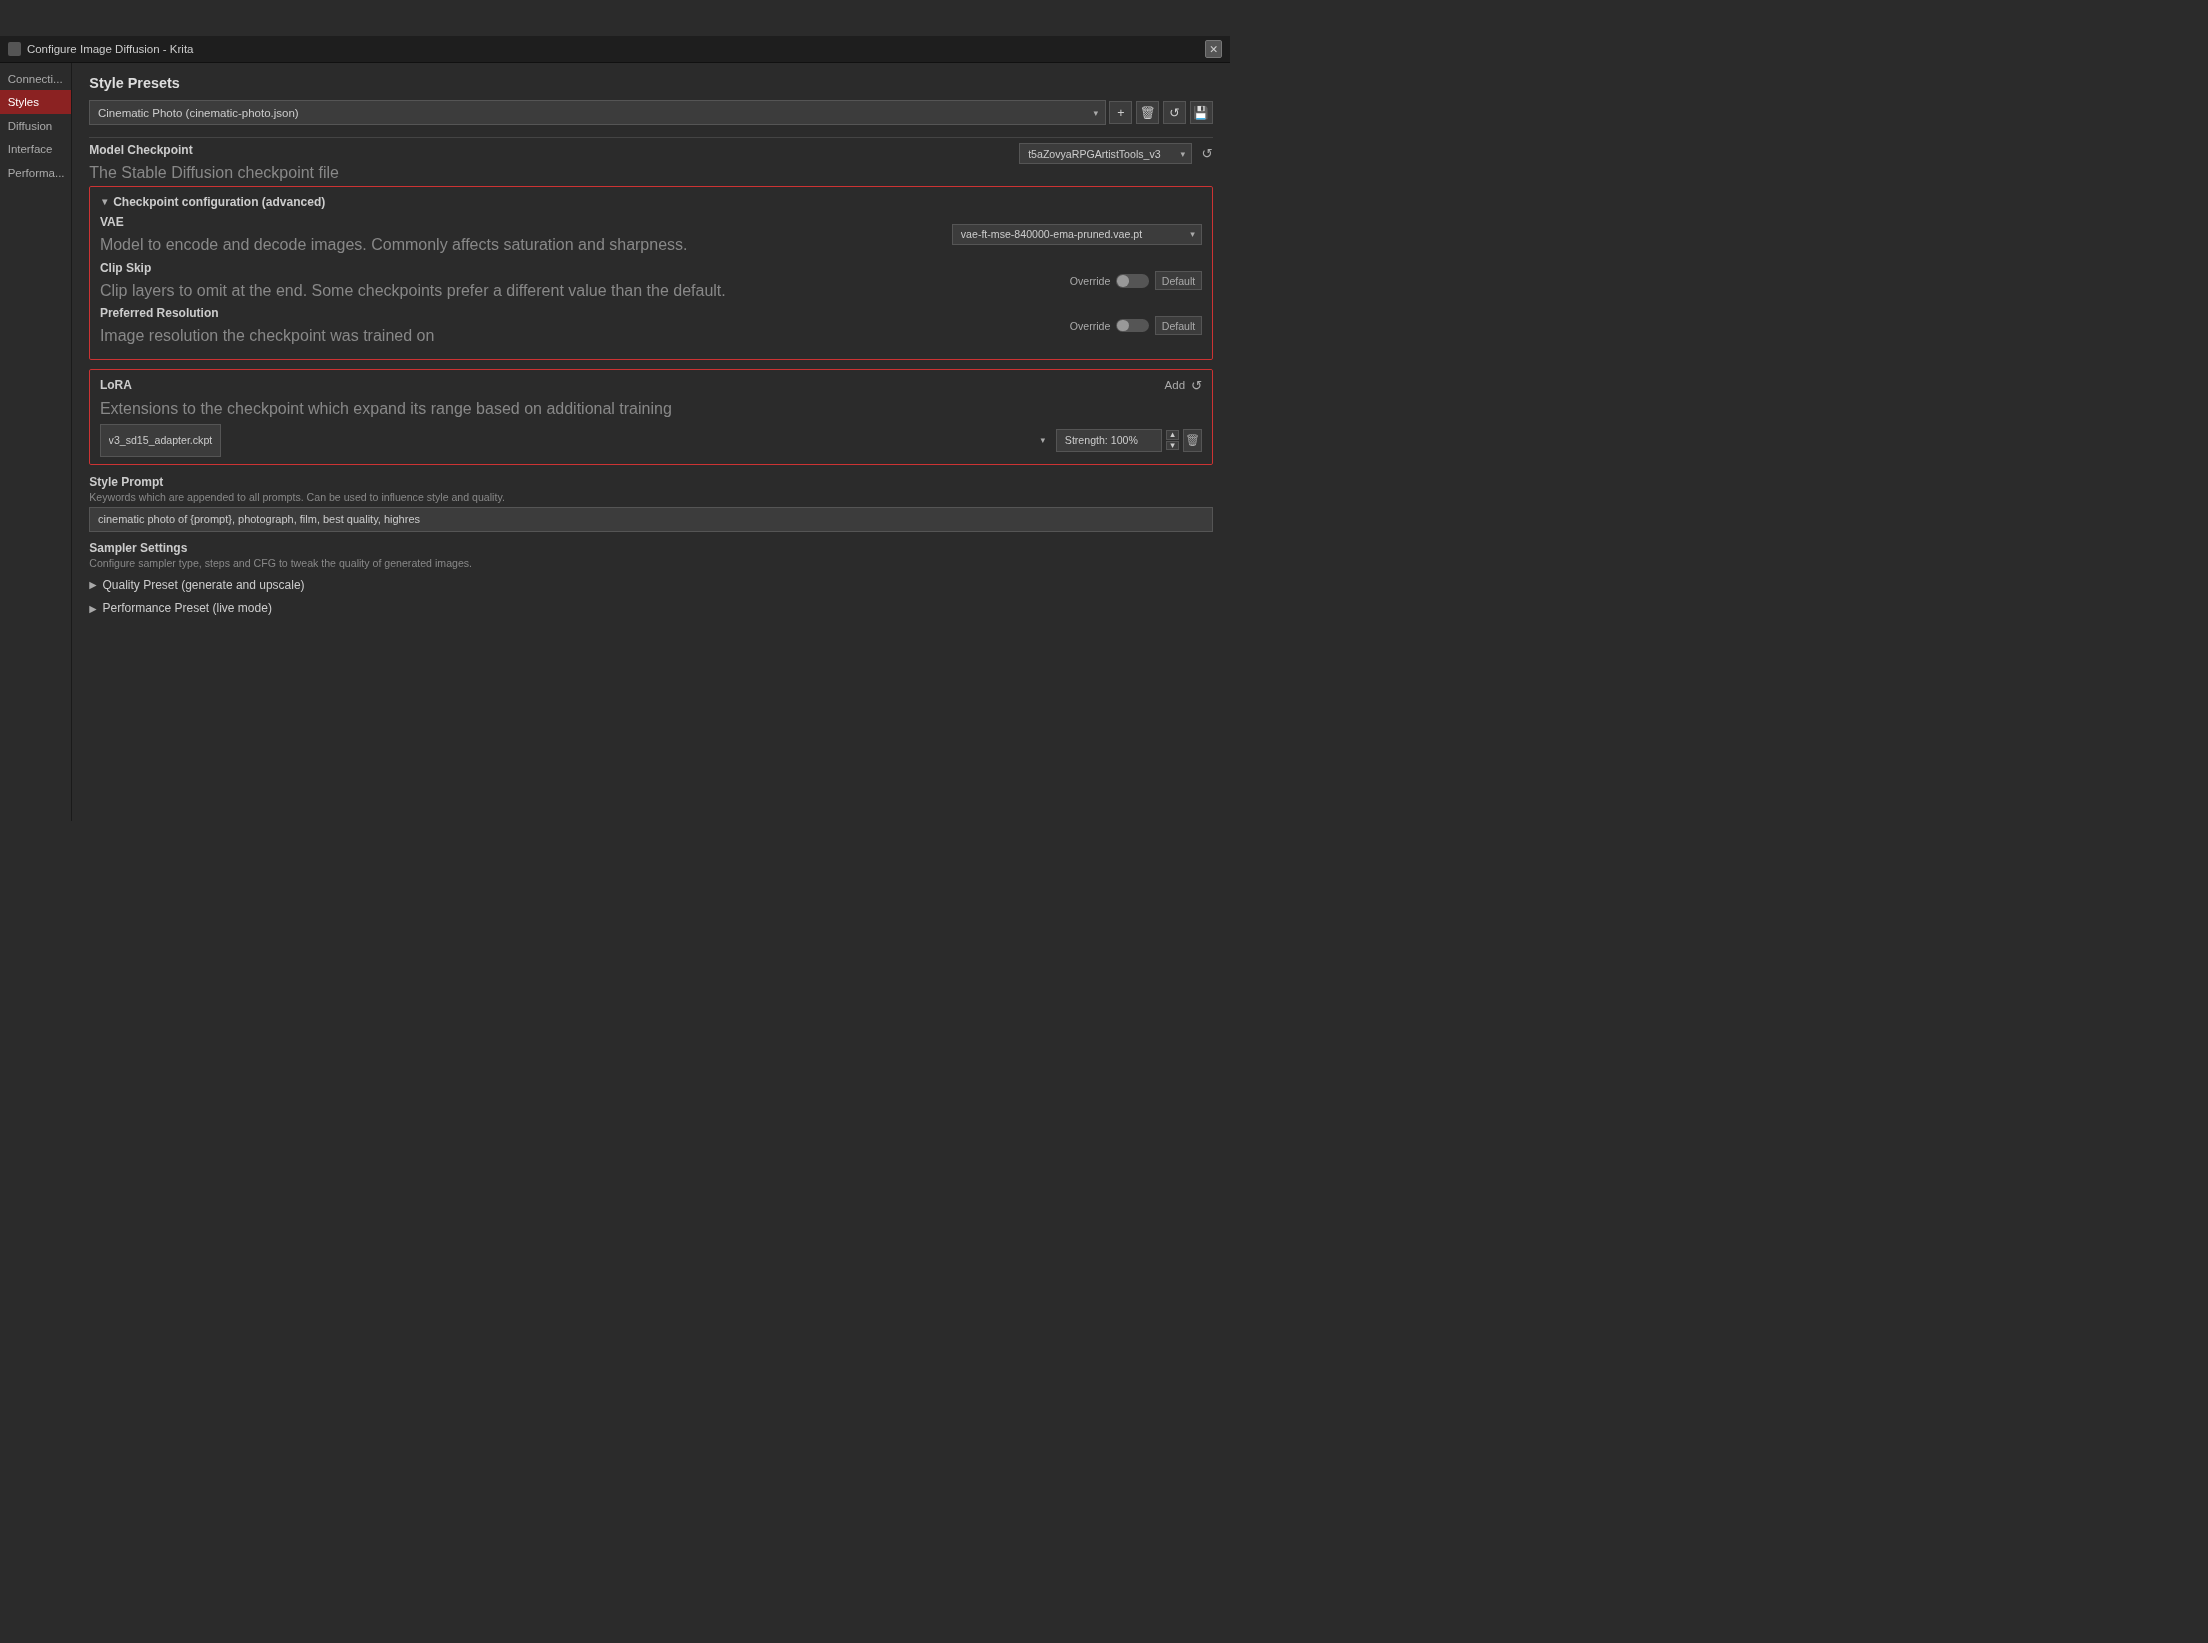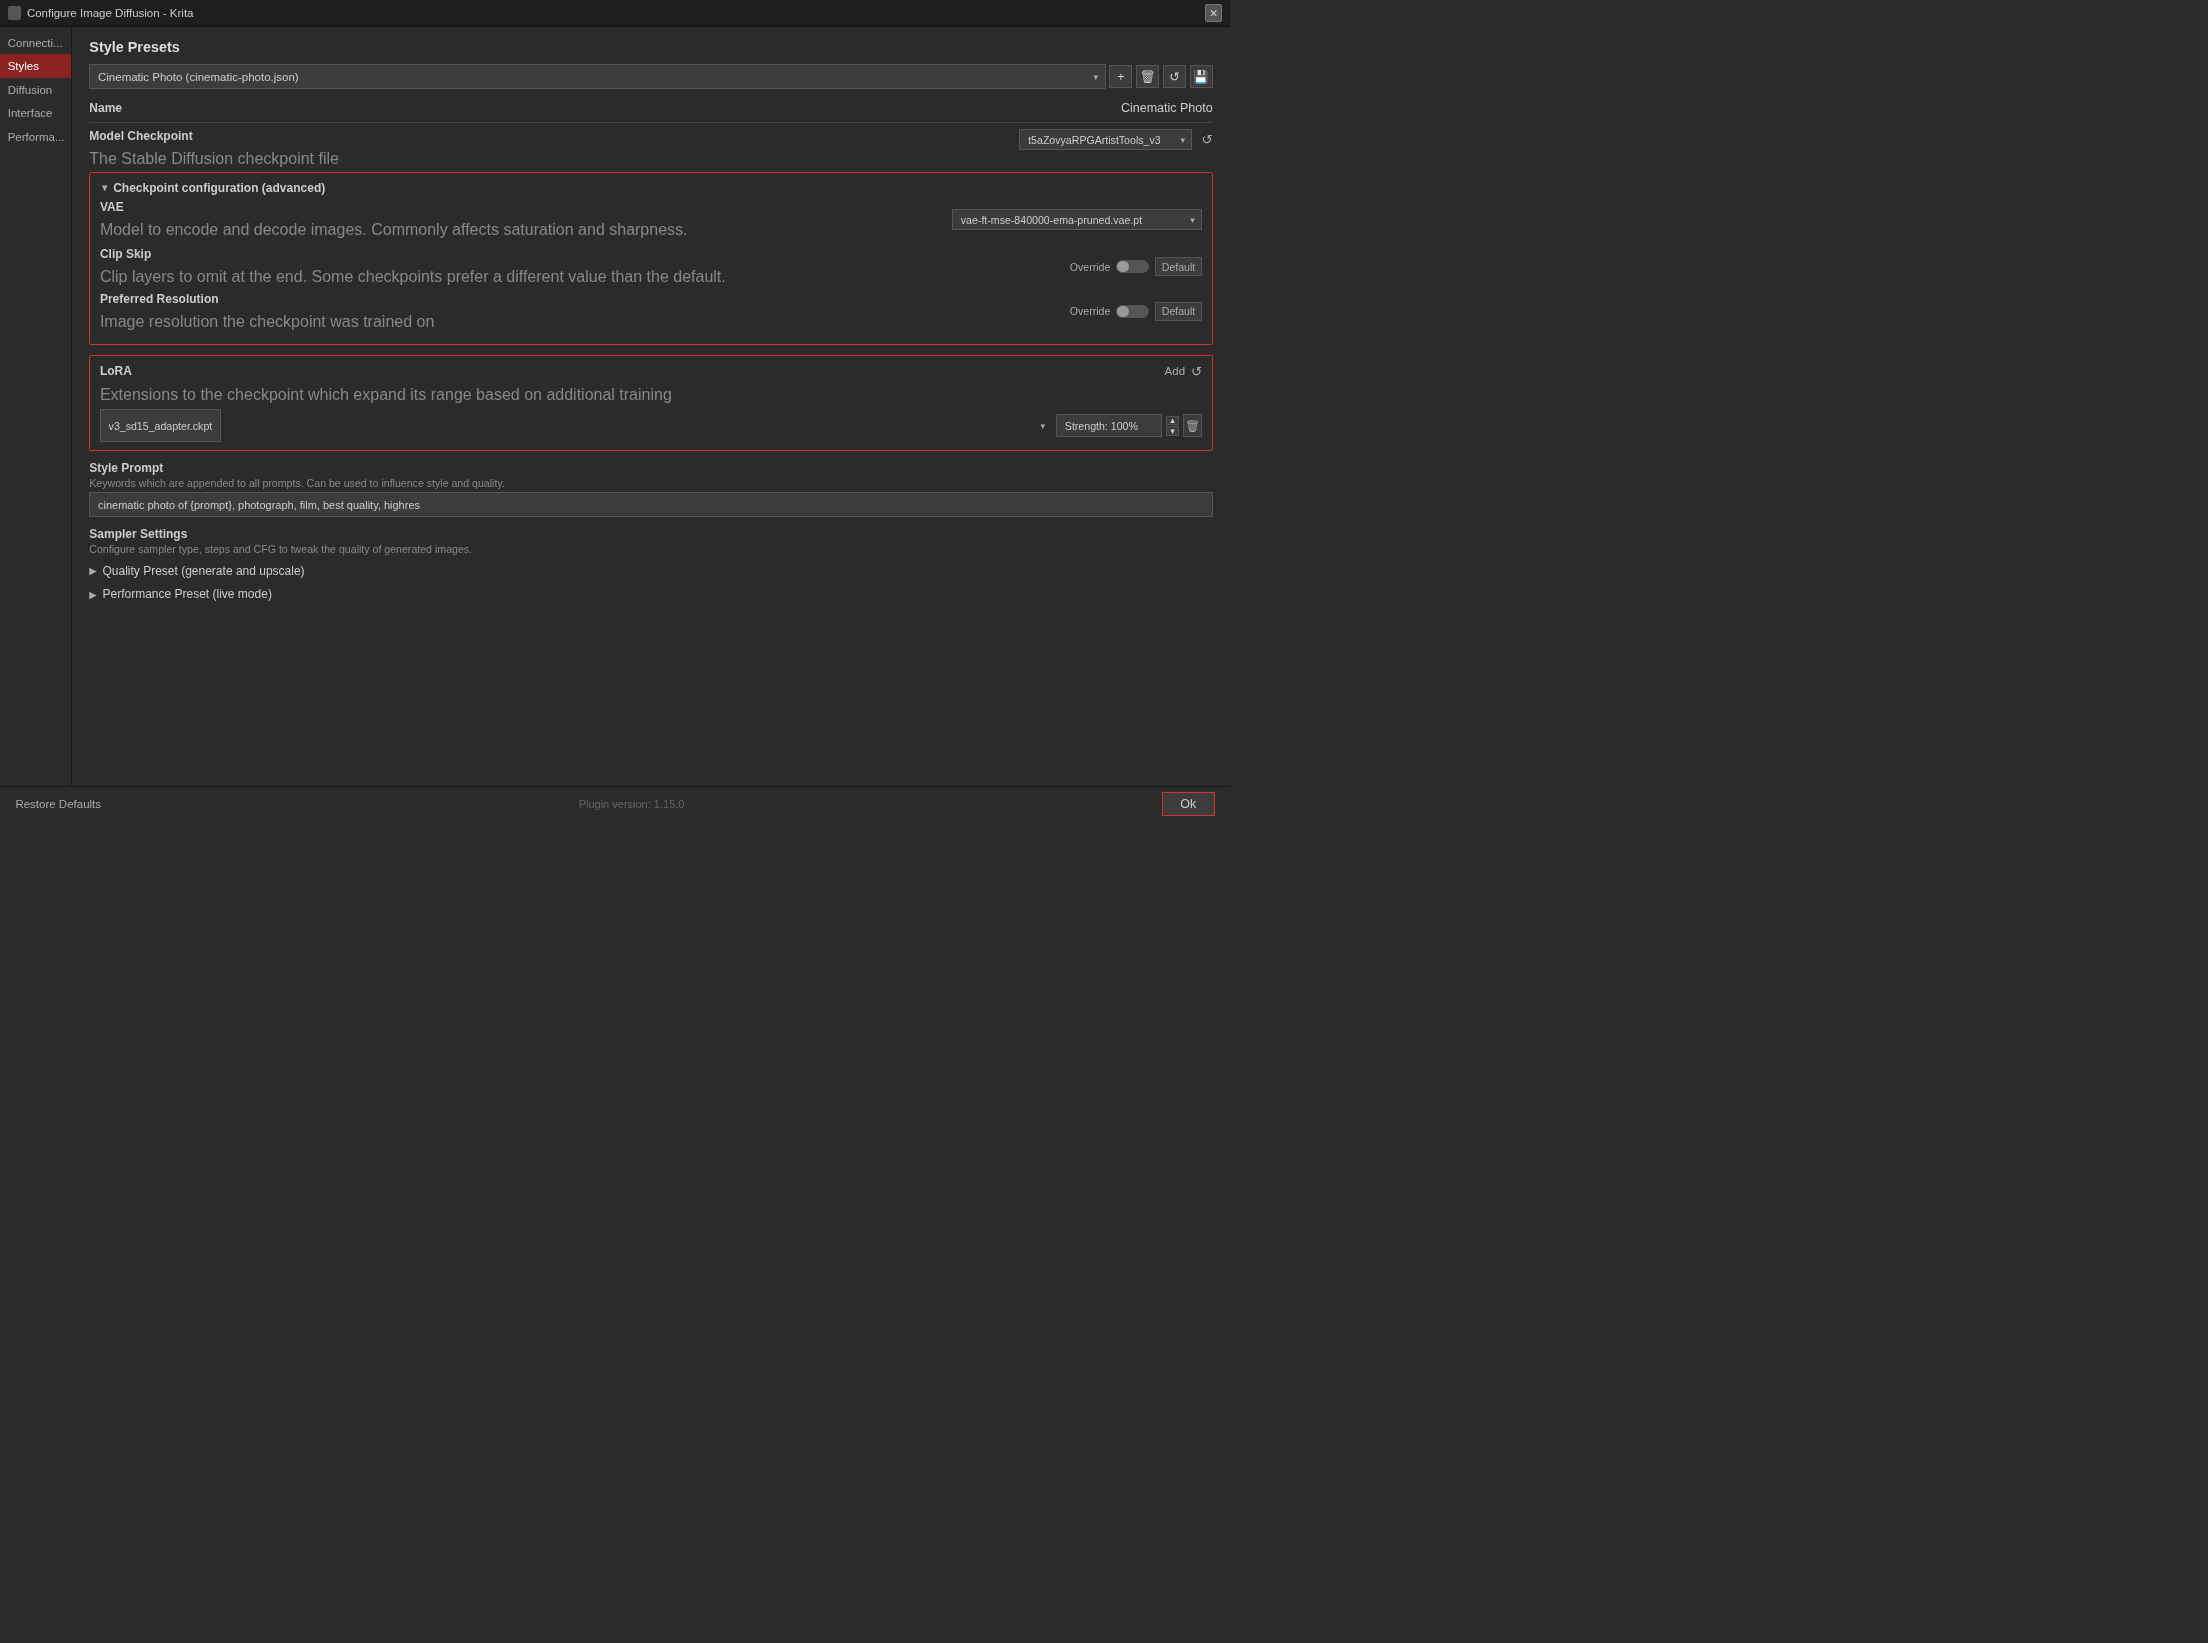--- a/index.html
+++ b/index.html
@@ -14,20 +14,21 @@
     }
     .title-bar {
       background: #1e1e1e;
       color: #cccccc;
       display: flex;
       align-items: center;
       justify-content: space-between;
       padding: 3.8px 7.7px;
       height: 27px;
       border-bottom: 1px solid #111;
+      margin-top: 36px;
     }
     .title-bar-left {
       display: flex;
       align-items: center;
       gap: 5.8px;
     }
     .title-bar-icon {
       width: 13.4px;
       height: 13.4px;
       background: #555;
@@ -459,24 +460,20 @@
         <select class="preset-dropdown" style="width:100%;">
           <option>Cinematic Photo (cinematic-photo.json)</option>
         </select>
       </div>
       <div class="icon-btn">+</div>
       <div class="icon-btn">🗑</div>
       <div class="icon-btn">↺</div>
       <div class="icon-btn">💾</div>
     </div>
 
-    <div class="field-row">
-      <span class="field-label">Name</span>
-      <span class="name-value">Cinematic Photo</span>
-    </div>
 
     <div class="separator"></div>
 
     <div class="field-row" style="margin-bottom:3.8px;">
       <div>
         <div class="field-label">Model Checkpoint</div>
         <div class="field-desc">The Stable Diffusion checkpoint file</div>
       </div>
       <div class="field-value">
         <div class="dropdown-wrapper">

